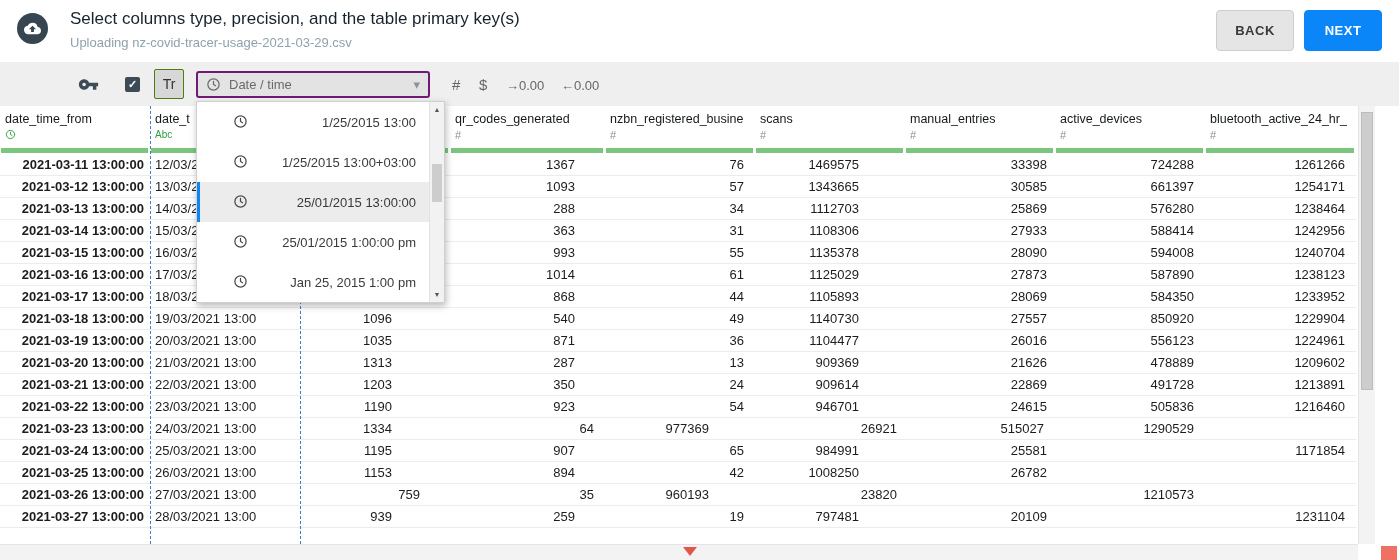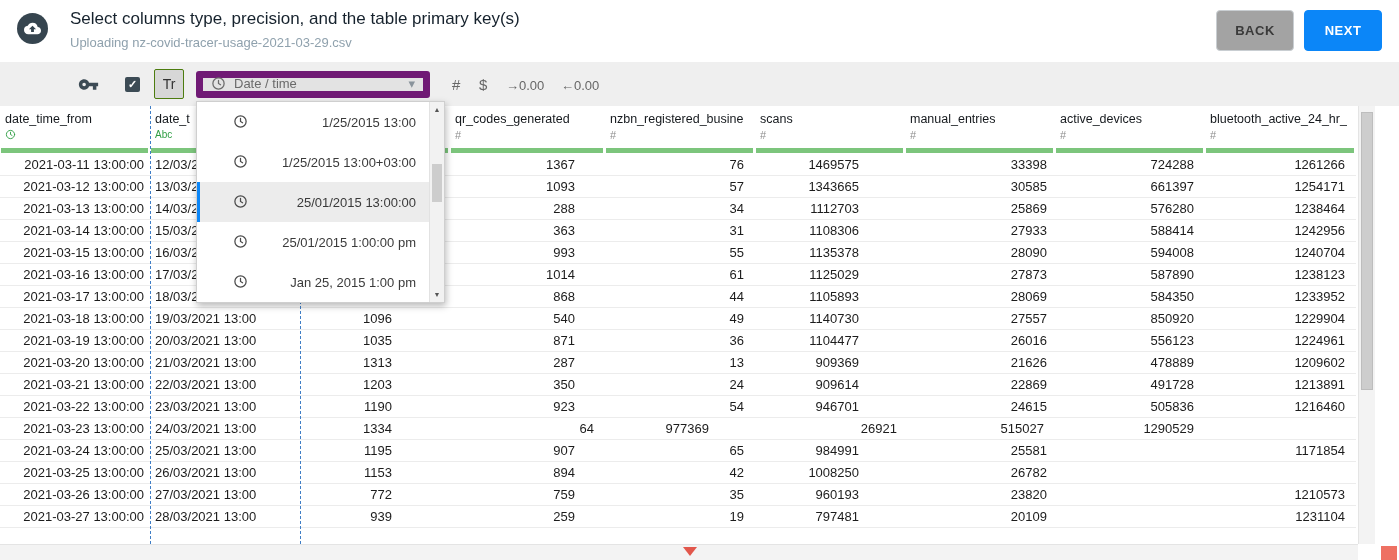--- a/index.html
+++ b/index.html
@@ -11,32 +11,32 @@
 
   
   .header { position:absolute; top:0; left:0; width:100%; height:62px; background:#fff; z-index:5; }
   .upload-badge { position:absolute; left:17px; top:13px; width:31px; height:31px; border-radius:50%;
                   background:#36454f; display:flex; align-items:center; justify-content:center; }
   .title { position:absolute; left:70px; top:9px; font-size:17px; color:#16222d; white-space:nowrap; }
   .subtitle { position:absolute; left:70px; top:35px; font-size:13px; color:#8fa1ad; white-space:nowrap; }
   .hdr-buttons { position:absolute; right:17px; top:10px; display:flex; gap:10px; }
   .btn { height:41px; min-width:78px; padding:0 18px; border-radius:4px; font-size:13px; font-weight:bold;
          letter-spacing:.5px; cursor:pointer; font-family:"Liberation Sans", sans-serif; }
-  .btn-back { background:#a3a3a3; border:1px solid #c9ced2; color:#3a3a3a; }
+  .btn-back { background:#e5e5e5; border:1px solid #c9ced2; color:#3a3a3a; }
   .btn-next { background:var(--accent-blue); border:1px solid var(--accent-blue); color:#fff; }
 
   
   .toolbar { position:absolute; top:62px; left:0; width:100%; height:44px; background:#efefef; z-index:4; }
   .tb-key { position:absolute; left:78px; top:12px; width:21px; height:21px; cursor:pointer; }
   .tb-check { position:absolute; left:125px; top:15px; width:15px; height:15px; background:#3c4b55; border-radius:2px;
               color:#fff; font-size:11px; line-height:15px; text-align:center; font-weight:bold; cursor:pointer; }
   .tb-tr { position:absolute; left:154px; top:7px; width:30px; height:30px; background:#d7d7d7; border:1px solid #4d7c0f;
            border-radius:2px; font-size:14px; color:#333; cursor:pointer; font-family:"Liberation Sans", sans-serif; }
-  .dd { position:absolute; left:196px; top:9px; width:234px; height:27px; background:#e3e3e3; border:7px solid #701a75;
-        border-radius:3px; display:flex; align-items:flex-end; padding:0 8px; cursor:pointer; }
+  .dd { position:absolute; left:196px; top:9px; width:234px; height:27px; background:#e3e3e3; border:2px solid #701a75;
+        border-radius:3px; display:flex; align-items:center; padding:0 8px; cursor:pointer; }
   .dd-clock { width:15px; height:15px; margin-right:8px; display:inline-flex; }
   .dd-label { font-size:13px; color:#6a6a6a; flex:1; }
   .dd-chev { font-size:13px; color:#8a949c; }
   .tb-sym { position:absolute; top:14px; font-size:15px; color:#666; cursor:pointer; }
   .tb-hash { left:452px; }
   .tb-dollar { left:479px; }
   .tb-prec { position:absolute; top:16px; font-size:13px; color:#666; cursor:pointer; }
   .tb-prec-add { left:506px; }
   .tb-prec-rem { left:561px; }
 
@@ -44,21 +44,21 @@
   .table-area { position:absolute; top:106px; left:0; width:1193px; height:454px; background:#fff; }
   .thead { position:absolute; top:0; left:0; width:1356px; height:48px; display:grid; grid-template-columns:var(--cols); z-index:1; }
   .hcell { position:relative; cursor:pointer; }
   .hname { position:absolute; top:6px; left:5px; font-size:12.5px; color:#15191d; white-space:nowrap; overflow:hidden; max-width:146px; }
   .htype { position:absolute; top:23px; left:5px; font-size:11px; color:#8f8f8f; }
   .htype.green { color:#2f9e44; font-size:10px; }
   .qbar { position:absolute; left:1px; right:2px; bottom:1px; height:5px; background:var(--valid-green); }
   .tbody { position:absolute; top:48px; left:0; width:1356px; z-index:1; }
   .trow { display:grid; grid-template-columns:var(--cols); height:22px; border-bottom:1px solid #ececec; }
   .tcell { font-size:13px; color:#1c1c1c; line-height:21px; white-space:nowrap; overflow:hidden; }
-  .c0 { text-align:right; padding-right:6px; }
+  .c0 { text-align:right; padding-right:6px;font-weight:bold; }
   .c1 { text-align:left;  padding-left:5px; }
   .c2 { text-align:right; padding-right:58px; }
   .c3 { text-align:right; padding-right:30px; }
   .c4 { text-align:right; padding-right:11px; }
   .c5 { text-align:right; padding-right:46px; }
   .c6 { text-align:right; padding-right:8px; }
   .c7 { text-align:right; padding-right:11px; }
   .c8 { text-align:right; padding-right:11px; }
 
   .dash { position:absolute; top:0; height:438px; width:0; border-left:1px dashed var(--selection-blue); z-index:3; }
@@ -340,21 +340,20 @@
           <div class="tcell c3">894</div>
           <div class="tcell c4">42</div>
           <div class="tcell c5">1008250</div>
           <div class="tcell c6">26782</div>
           <div class="tcell c7"></div>
           <div class="tcell c8"></div>
         </div>
         <div class="trow">
           <div class="tcell c0">2021-03-26 13:00:00</div>
           <div class="tcell c1">27/03/2021 13:00</div>
-          <div class="tcell c2">772</div>
           <div class="tcell c3">759</div>
           <div class="tcell c4">35</div>
           <div class="tcell c5">960193</div>
           <div class="tcell c6">23820</div>
           <div class="tcell c7"></div>
           <div class="tcell c8">1210573</div>
         </div>
         <div class="trow">
           <div class="tcell c0">2021-03-27 13:00:00</div>
           <div class="tcell c1">28/03/2021 13:00</div>

